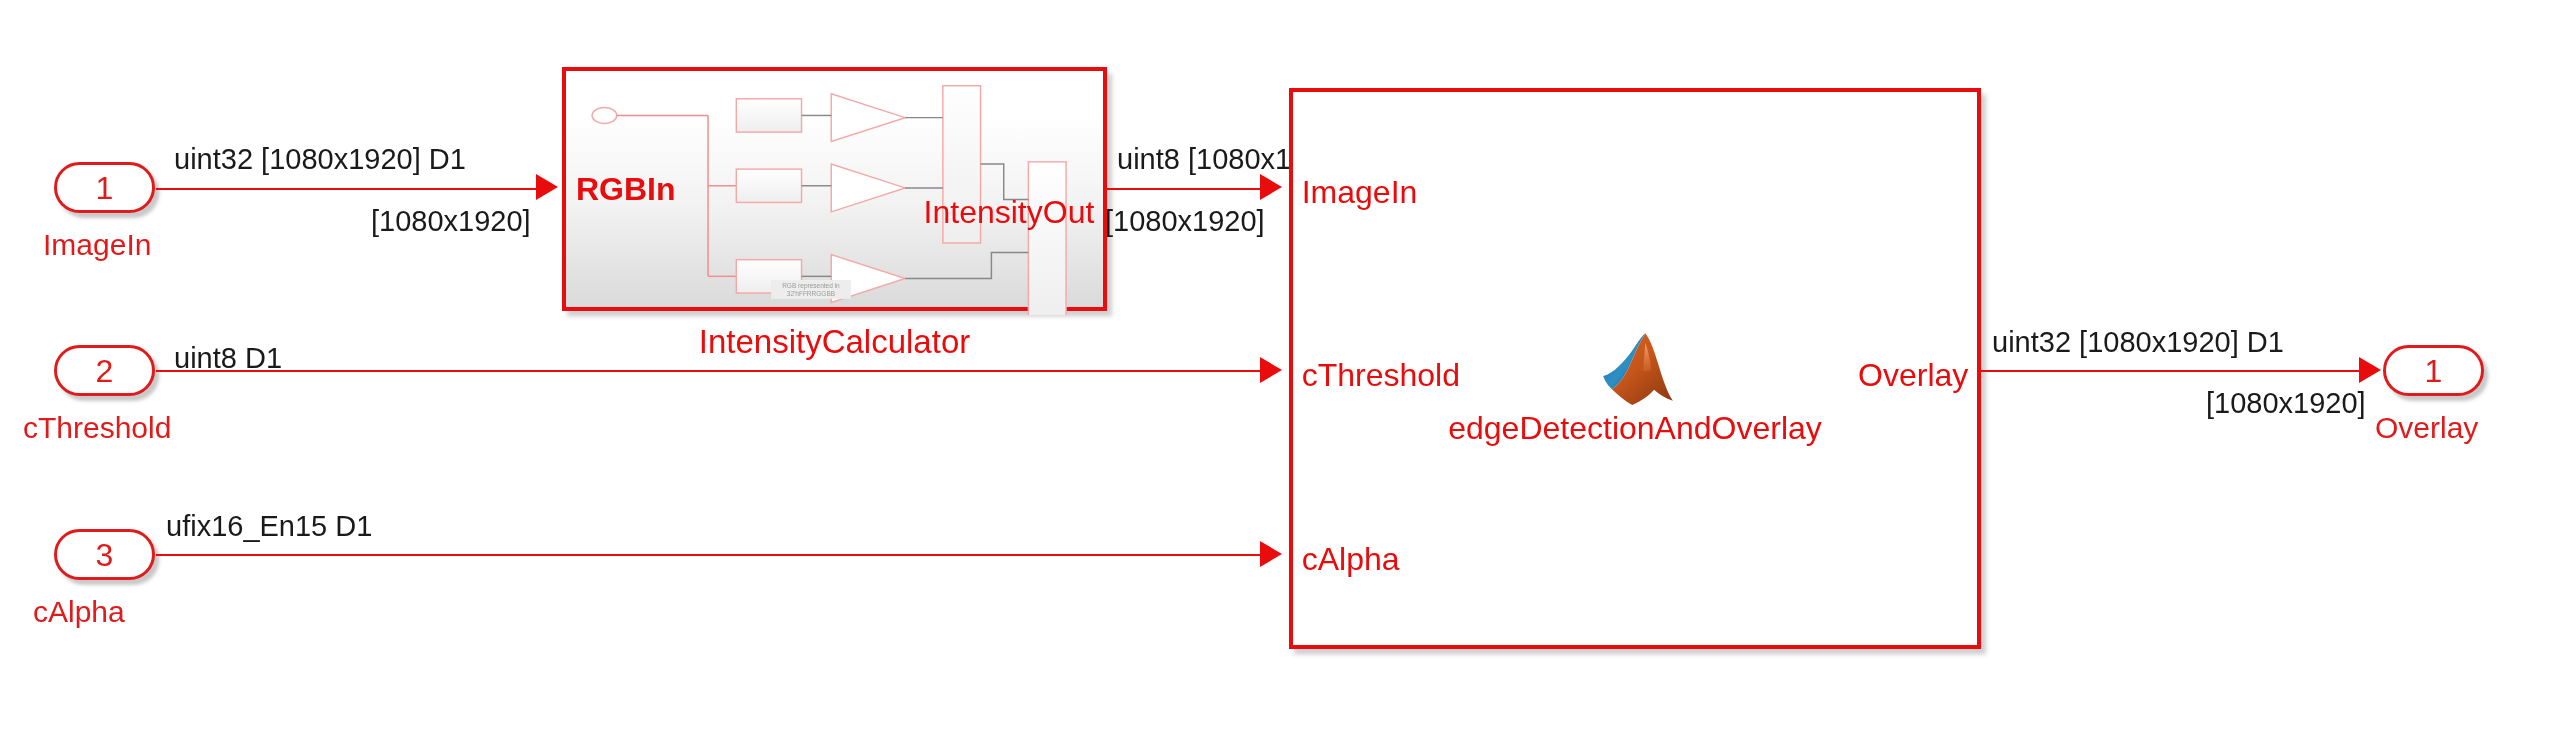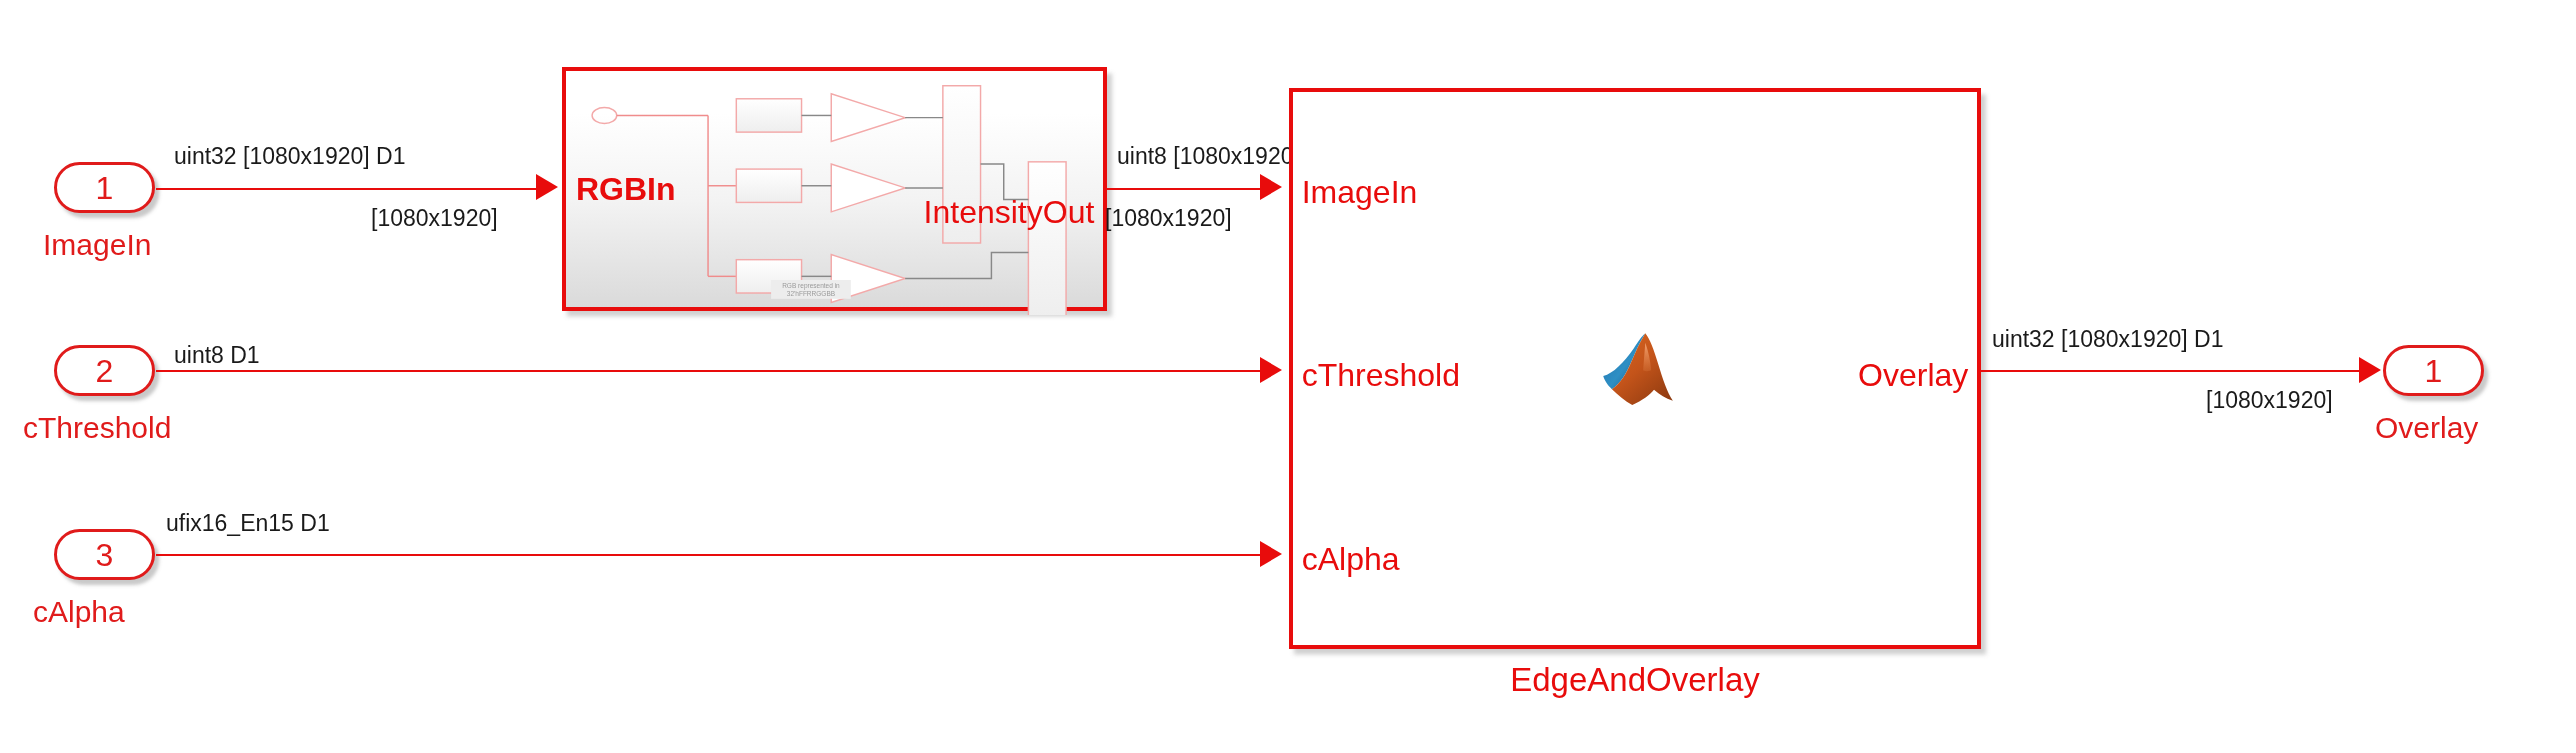--- a/index.html
+++ b/index.html
@@ -68,21 +68,21 @@
     color: #e80c0c;
     font-size: 32px;
     line-height: 1;
     white-space: nowrap;
   }
 
   
   .siglabel {
     position: absolute;
     color: #1a1a1a;
-    font-size: 23px;
+    font-size: 29px;
     line-height: 1;
     white-space: nowrap;
   }
 
   
   .wire-h {
     position: absolute;
     height: 0;
     border-top: 2.9px solid #e80c0c;
   }
@@ -165,20 +165,21 @@
           <stop offset="0%" stop-color="#ffffff"></stop>
           <stop offset="100%" stop-color="#eeeeee"></stop>
         </linearGradient>
       </defs>
     </svg>
 
     <div class="portname" style="left:10px; top:102px;font-weight:bold;">RGBIn</div>
     <div class="portname" style="right:8.7px; top:102px;margin-top:23px;">IntensityOut</div>
   </div>
 
+  <div class="subsys-caption" style="left:562px; top:325px; width:545px;">IntensityCalculator</div>
 
   <div class="wire-h" style="left:1107px; top:188px; width:154px;"></div>
   <div class="arrowhead" style="left:1260px; top:174px;"></div>
 
   <div class="siglabel" style="left:1117px; top:145px;">uint8 [1080x1920] D1</div>
   <div class="siglabel" style="left:1105px; top:207px;">[1080x1920]</div>
 
   <div class="port" style="left:54px; top:345px; width:101px; height:51px;">
     <span>2</span>
   </div>
@@ -230,23 +231,23 @@
 
       <path d="M68 3 C74 10 80 26 86 46 C92 66 98 84 106 96
                C96 93 88 88 80 81 C74 88 64 96 50 102
                C40 96 30 88 22 80 C34 72 42 58 48 44
                C54 30 60 16 68 3 Z" fill="url(#mlOrange)"></path>
 
       <path d="M68 16 C72 27 75 40 76 54 C72 56 68 56 65 54
                C66 41 67 28 68 16 Z" fill="url(#mlHi)"></path>
     </svg>
 
-  </div>
-
-  <div class="subsys-caption" style="left:1289px; top:663px; width:692px;">EdgeAndOverlay</div>
+    <div class="portname" style="left:0; right:0; top:320px; text-align:center;">edgeDetectionAndOverlay</div>
+  </div>
+
 
   <div class="wire-h" style="left:1981px; top:370px; width:378px;"></div>
   <div class="arrowhead" style="left:2359px; top:357px;"></div>
 
   <div class="siglabel" style="left:1992px; top:328px;">uint32 [1080x1920] D1</div>
   <div class="siglabel" style="left:2206px; top:389px;">[1080x1920]</div>
 
   <div class="port" style="left:2383px; top:345px; width:101px; height:51px;">
     <span>1</span>
   </div>

